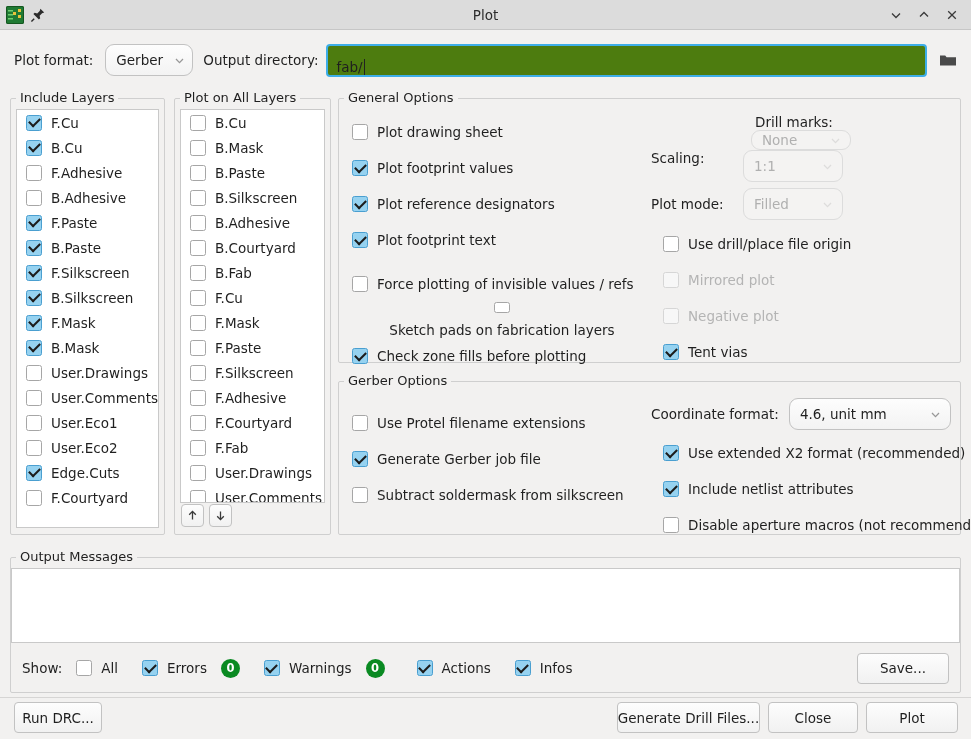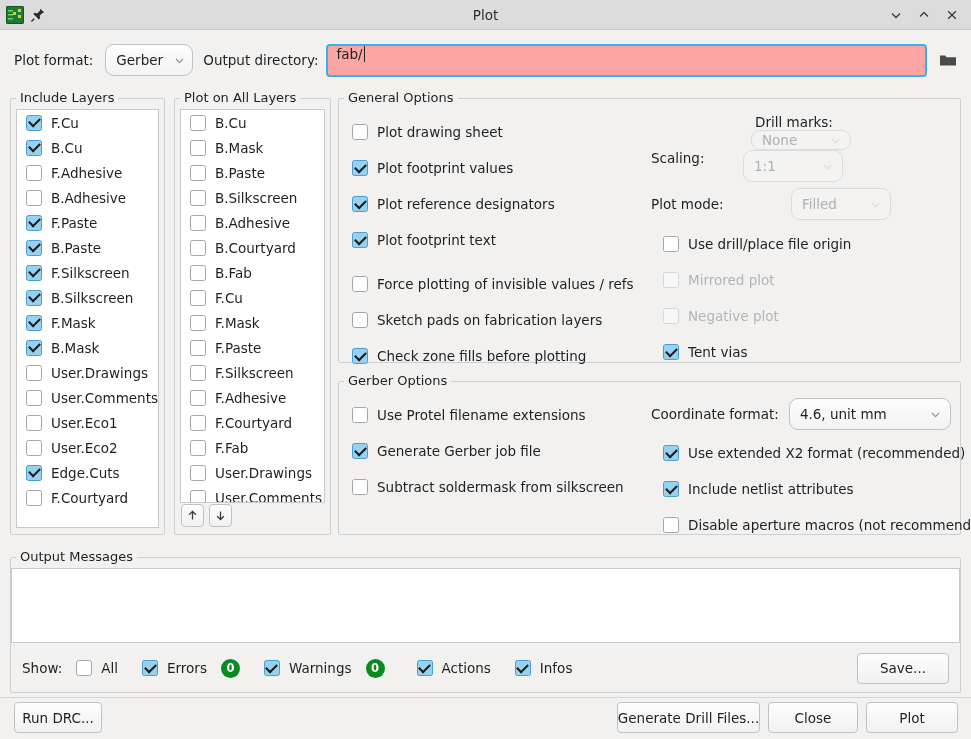--- a/index.html
+++ b/index.html
@@ -77,22 +77,22 @@
   .combo .chev { margin-left: 10px; opacity: .55; display: flex; }
   .combo.disabled { color: #b0b0b0; border-color: #dcdcdc; background: #f4f3f2; }
   .combo.disabled .chev { opacity: .25; }
 
   #fmt-combo { width: 88px; margin-left: 12px; }
 
   .dirwrap { display: flex; align-items: center; flex: 1; margin-left: 10px; gap: 8px; }
   .dir-input {
     flex: 1; height: 33px;
     border: 2px solid #3daee9; border-radius: 4px;
-    background: #fca5a5;
-    display: flex; align-items: flex-start;
+    background: #4d7c0f;
+    display: flex; align-items: flex-end;
     padding: 0 8px;
     font-size: 13.5px;
   }
   .caret {
     display: inline-block; width: 1px; height: 16px; background: #222;
     margin-left: 1px; vertical-align: middle;
   }
   .folder-btn {
     width: 26px; height: 26px; display: flex; align-items: center; justify-content: center;
     cursor: default;
@@ -411,21 +411,21 @@
           <span>Plot reference designators</span>
         </div>
         <div class="chk-line" style="height: 36px;">
           <span class="cb on"></span>
           <span>Plot footprint text</span>
         </div>
         <div class="chk-line" style="height: 36px; margin-top: 8px;">
           <span class="cb"></span>
           <span>Force plotting of invisible values / refs</span>
         </div>
-        <div class="chk-line" style="height: 36px;">
+        <div class="chk-line" style="height: 36px; flex-direction: column;">
           <span class="cb"></span>
           <span>Sketch pads on fabrication layers</span>
         </div>
         <div class="chk-line" style="height: 36px;">
           <span class="cb on"></span>
           <span>Check zone fills before plotting</span>
         </div>
       </div>
 
     <div style="position:absolute; left:313px; top:16px; width:300px;">
@@ -446,21 +446,21 @@
           <span class="cval">1:1</span>
           <span class="chev">
             <svg width="13" height="13" viewBox="0 0 13 13">
                 <path d="M3 5 L6.5 8.6 L10 5" stroke="#9a9a9a" stroke-width="1.3" fill="none"></path>
               </svg>
           </span>
         </div>
       </div>
       <div style="display:flex; align-items:center; height:36px;">
         <span class="lbl" style="width:92px;">Plot mode:</span>
-        <div class="combo disabled" style="width:100px;margin-left:48px;">
+        <div class="combo disabled" style="width:100px;">
           <span class="cval">Filled</span>
           <span class="chev">
             <svg width="13" height="13" viewBox="0 0 13 13">
                 <path d="M3 5 L6.5 8.6 L10 5" stroke="#9a9a9a" stroke-width="1.3" fill="none"></path>
               </svg>
           </span>
         </div>
       </div>
       <div id="gen-right" style="margin-top:4px; margin-left:12px;">
           <div class="chk-line" style="height: 36px;">
@@ -479,21 +479,21 @@
             <span class="cb on"></span>
             <span>Tent vias</span>
           </div>
         </div>
     </div>
   </div>
 
   <div class="gbox" style="left:338px; top:381px; width:623px; height:154px;">
     <div class="gframe"></div>
     <div class="gtitle">Gerber Options</div>
-    <div id="gerb-left" style="position:absolute; left:14px; top:16px; width:300px;">
+    <div id="gerb-left" style="position:absolute; left:14px; top:24px; width:300px;">
         <div class="chk-line" style="height: 36px;">
           <span class="cb"></span>
           <span>Use Protel filename extensions</span>
         </div>
         <div class="chk-line" style="height: 36px;">
           <span class="cb on"></span>
           <span>Generate Gerber job file</span>
         </div>
         <div class="chk-line" style="height: 36px;">
           <span class="cb"></span>

